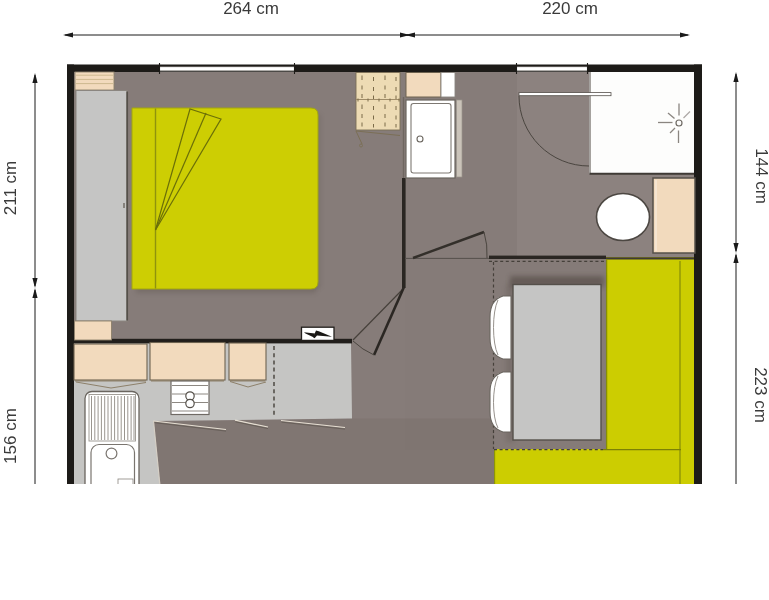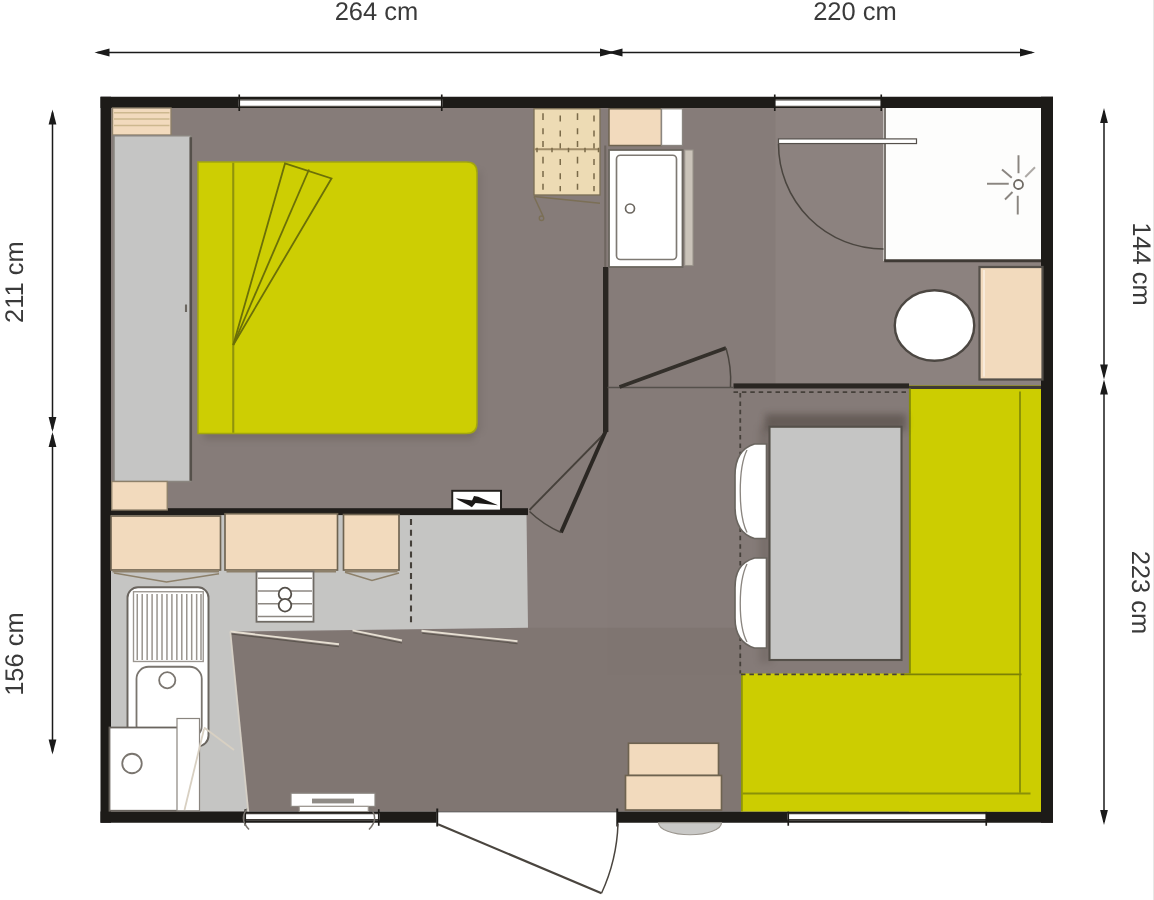--- a/index.html
+++ b/index.html
@@ -1,16 +1,16 @@
 <!DOCTYPE html>
 <html><head>
 <meta charset="utf-8">
 <style>
   html,body{margin:0;padding:0;background:#ffffff;}
-  #plan{width:769px;height:600px;position:relative;font-family:"Liberation Sans",sans-serif;}
+  #plan{width:769px;height:484px;position:relative;font-family:"Liberation Sans",sans-serif;}
   svg{display:block;}
   text{font-family:"Liberation Sans",sans-serif;fill:#3a3a3a;}
 </style>
 </head>
 <body>
 <div id="plan">
 <svg width="769" height="600" viewBox="0 0 769 600">
 
 <rect x="0" y="0" width="769" height="600" fill="#ffffff"></rect>
 <defs>

